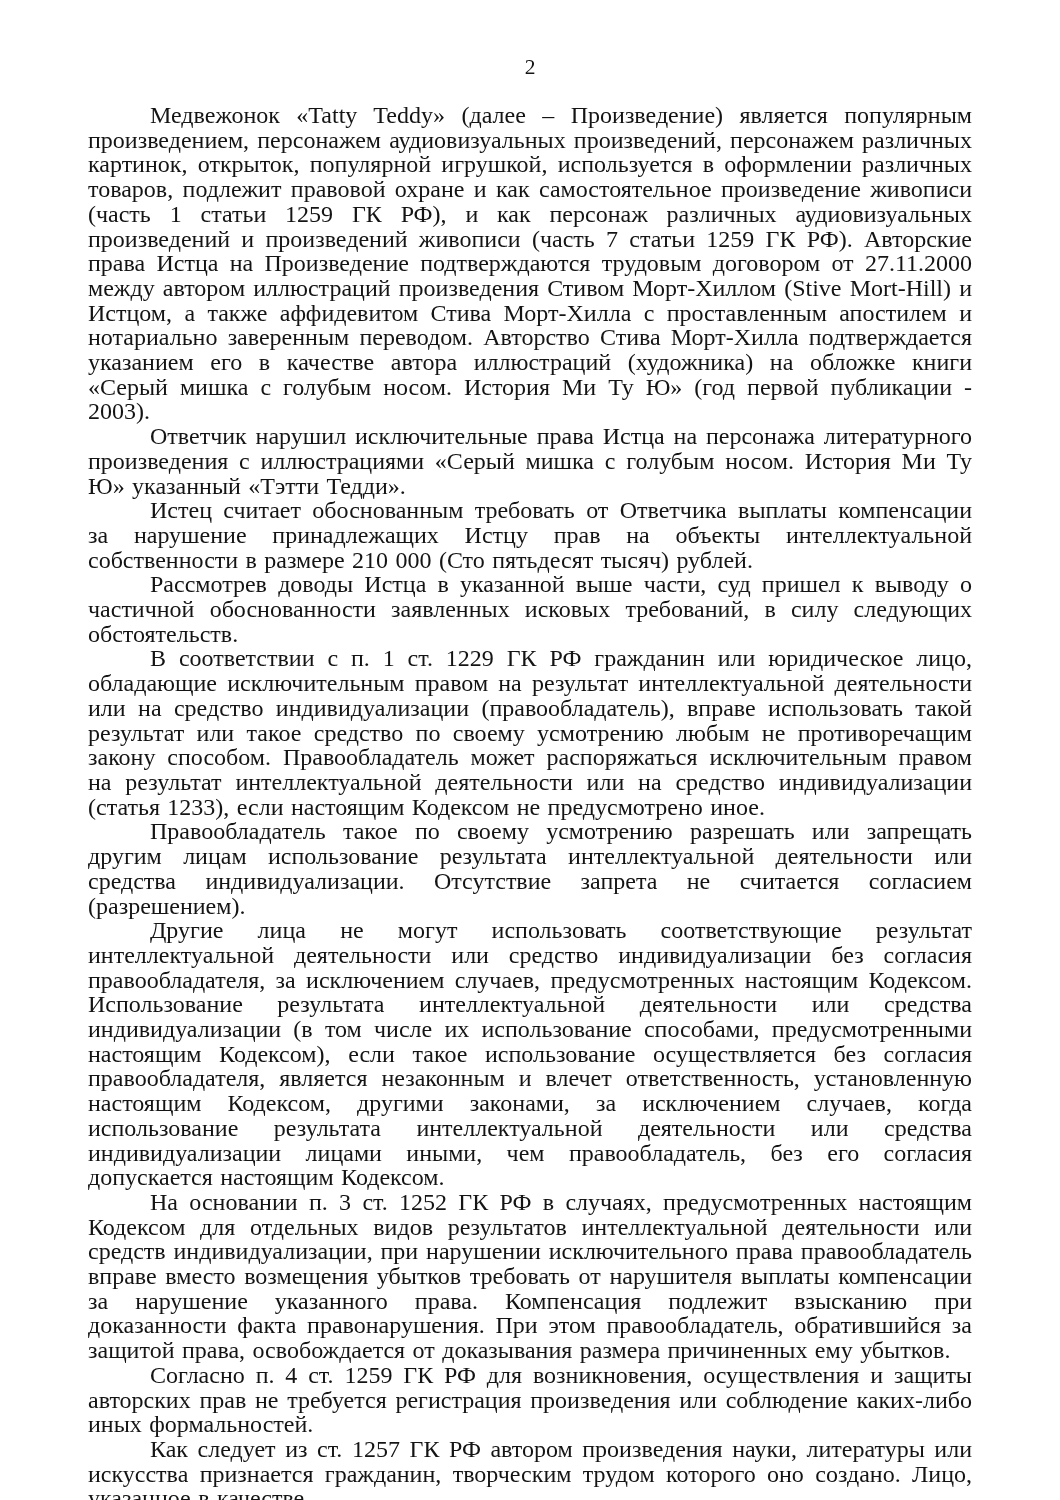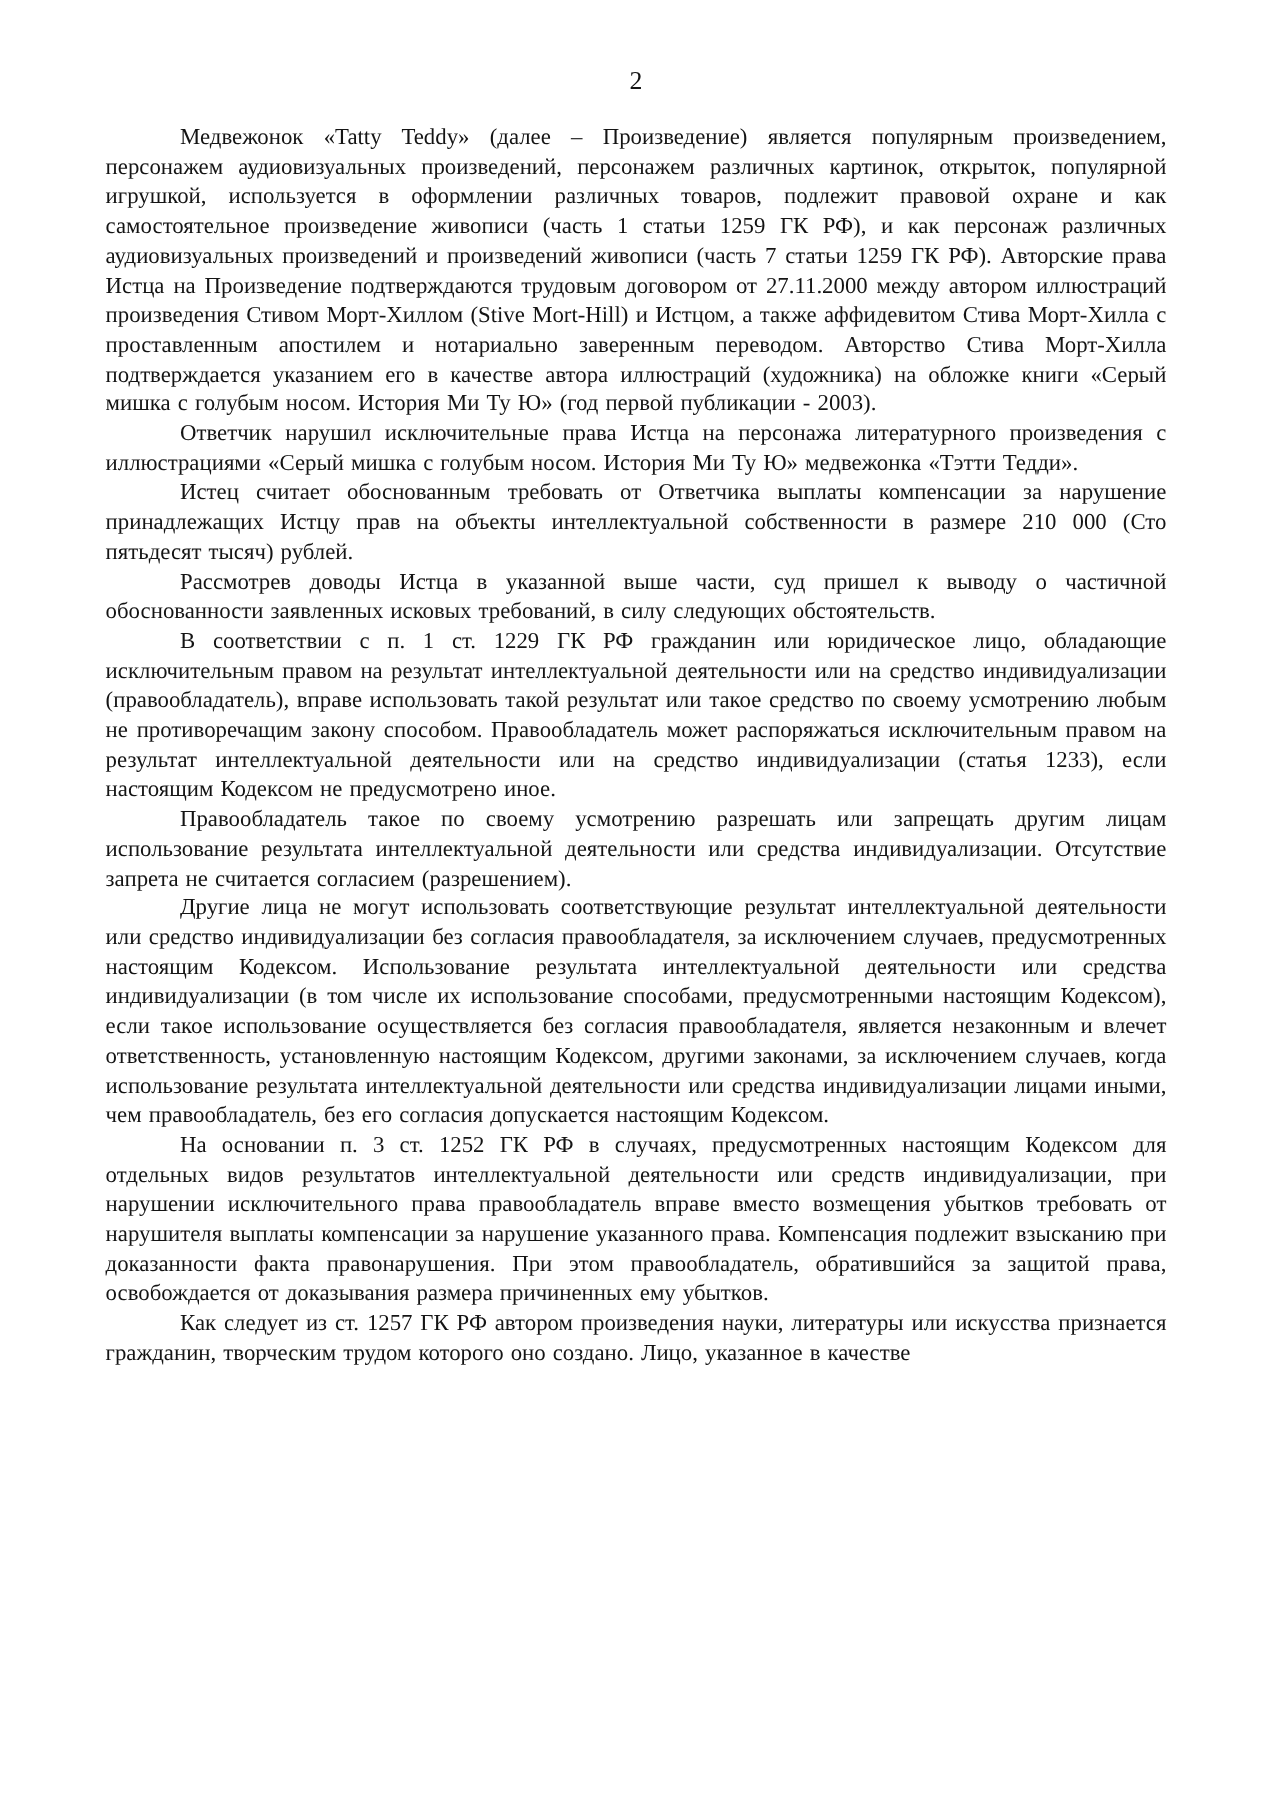--- a/index.html
+++ b/index.html
@@ -24,37 +24,38 @@
     width: 884px;
   }
   .page-number {
     text-align: center;
     font-size: 21.5px;
     line-height: 26px;
     margin: 0 0 23px 0;
   }
   p.para {
     margin: 0;
-    font-size: 19px;
+    font-size: 24px;
     line-height: 24.7px;
     text-align: justify;
     text-indent: 62px;
     word-spacing: 0.06em;
   }
 </style>
 </head>
 <body>
 
 <div class="page">
   <div class="content">
     <div class="page-number">2</div>
 
     <p class="para">Медвежонок «Tatty Teddy» (далее – Произведение) является популярным произведением, персонажем аудиовизуальных произведений, персонажем различных картинок, открыток, популярной игрушкой, используется в оформлении различных товаров, подлежит правовой охране и как самостоятельное произведение живописи (часть 1 статьи 1259 ГК РФ), и как персонаж различных аудиовизуальных произведений и произведений живописи (часть 7 статьи 1259 ГК РФ). Авторские права Истца на Произведение подтверждаются трудовым договором от 27.11.2000 между автором иллюстраций произведения Стивом Морт-Хиллом (Stive Mort-Hill) и Истцом, а также аффидевитом Стива Морт-Хилла с проставленным апостилем и нотариально заверенным переводом. Авторство Стива Морт-Хилла подтверждается указанием его в качестве автора иллюстраций (художника) на обложке книги «Серый мишка с голубым носом. История Ми Ту Ю» (год первой публикации - 2003).</p>
-    <p class="para">Ответчик нарушил исключительные права Истца на персонажа литературного произведения с иллюстрациями «Серый мишка с голубым носом. История Ми Ту Ю» медвежонка «Тэтти Тедди».</p>
+    <p class="para">Ответчик нарушил исключительные права Истца на персонажа литературного произведения с иллюстрациями «Серый мишка с голубым носом. История Ми Ту Ю» указанный «Тэтти Тедди».</p>
     <p class="para">Истец считает обоснованным требовать от Ответчика выплаты компенсации за нарушение принадлежащих Истцу прав на объекты интеллектуальной собственности в размере 210 000 (Сто пятьдесят тысяч) рублей.</p>
     <p class="para">Рассмотрев доводы Истца в указанной выше части, суд пришел к выводу о частичной обоснованности заявленных исковых требований, в силу следующих обстоятельств.</p>
     <p class="para">В соответствии с п. 1 ст. 1229 ГК РФ гражданин или юридическое лицо, обладающие исключительным правом на результат интеллектуальной деятельности или на средство индивидуализации (правообладатель), вправе использовать такой результат или такое средство по своему усмотрению любым не противоречащим закону способом. Правообладатель может распоряжаться исключительным правом на результат интеллектуальной деятельности или на средство индивидуализации (статья 1233), если настоящим Кодексом не предусмотрено иное.</p>
     <p class="para">Правообладатель такое по своему усмотрению разрешать или запрещать другим лицам использование результата интеллектуальной деятельности или средства индивидуализации. Отсутствие запрета не считается согласием (разрешением).</p>
     <p class="para">Другие лица не могут использовать соответствующие результат интеллектуальной деятельности или средство индивидуализации без согласия правообладателя, за исключением случаев, предусмотренных настоящим Кодексом. Использование результата интеллектуальной деятельности или средства индивидуализации (в том числе их использование способами, предусмотренными настоящим Кодексом), если такое использование осуществляется без согласия правообладателя, является незаконным и влечет ответственность, установленную настоящим Кодексом, другими законами, за исключением случаев, когда использование результата интеллектуальной деятельности или средства индивидуализации лицами иными, чем правообладатель, без его согласия допускается настоящим Кодексом.</p>
     <p class="para">На основании п. 3 ст. 1252 ГК РФ в случаях, предусмотренных настоящим Кодексом для отдельных видов результатов интеллектуальной деятельности или средств индивидуализации, при нарушении исключительного права правообладатель вправе вместо возмещения убытков требовать от нарушителя выплаты компенсации за нарушение указанного права. Компенсация подлежит взысканию при доказанности факта правонарушения. При этом правообладатель, обратившийся за защитой права, освобождается от доказывания размера причиненных ему убытков.</p>
+    <p class="para">Согласно п. 4 ст. 1259 ГК РФ для возникновения, осуществления и защиты авторских прав не требуется регистрация произведения или соблюдение каких-либо иных формальностей.</p>
     <p class="para">Как следует из ст. 1257 ГК РФ автором произведения науки, литературы или искусства признается гражданин, творческим трудом которого оно создано. Лицо, указанное в качестве</p>
   </div>
 </div>
 
 </body></html>

